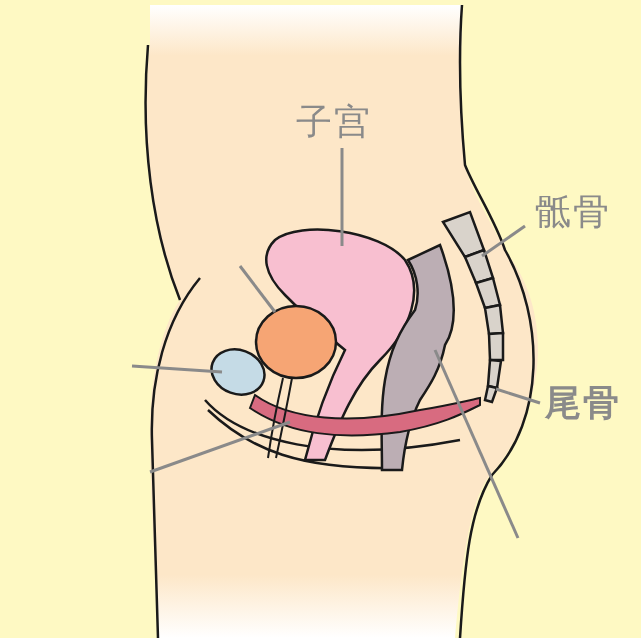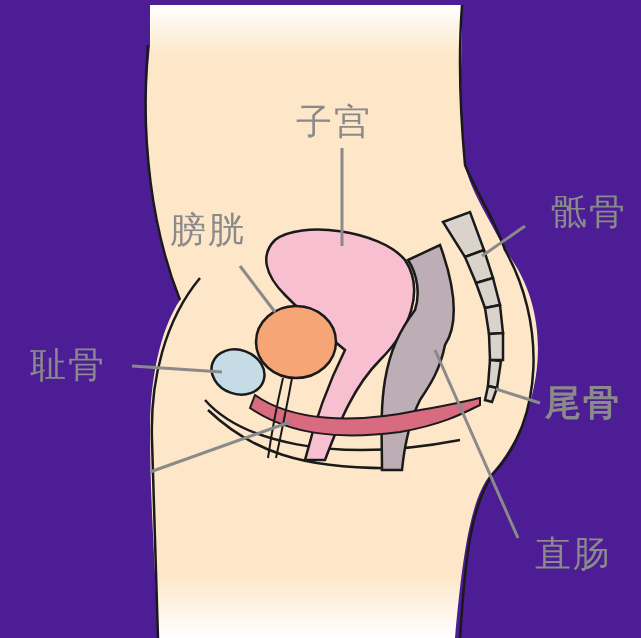--- a/index.html
+++ b/index.html
@@ -1,16 +1,16 @@
 <!DOCTYPE html>
 <html><head>
 <meta charset="utf-8">
 <style>
   html, body { margin: 0; padding: 0; background: #ffffff; }
-  .canvas { position: relative; width: 641px; height: 638px; overflow: hidden; background: #4c1d95; }
+  .canvas { position: relative; width: 641px; height: 638px; overflow: hidden; background: #fef9c3; }
   svg.art { position: absolute; left: 0; top: 0; }
   .label {
     position: absolute;
     font-family: "DejaVu Sans", sans-serif;
     font-size: 36px;
     color: #8a8a8a;
     letter-spacing: 2px;
     line-height: 1;
     white-space: nowrap;
   }
@@ -72,18 +72,15 @@
       <line x1="240" y1="266" x2="275" y2="312"></line>
       <line x1="525" y1="226" x2="482" y2="256"></line>
       <line x1="132" y1="366" x2="222" y2="372"></line>
       <line x1="540" y1="403" x2="496" y2="389"></line>
       <line x1="150" y1="472" x2="290" y2="422"></line>
       <line x1="518" y1="538" x2="435" y2="350"></line>
     </g>
   </svg>
 
   <div class="label" style="left:296px;top:104px;">子宫</div>
-  <div class="label" style="left:170px;top:212px;">膀胱</div>
-  <div class="label" style="left:535px;top:194px;margin-left:16px;">骶骨</div>
-  <div class="label" style="left:30px;top:347px;">耻骨</div>
+  <div class="label" style="left:535px;top:194px;">骶骨</div>
   <div class="label" style="left:545px;top:385px;font-weight:bold;">尾骨</div>
-  <div class="label" style="left:535px;top:536px;">直肠</div>
 </div>
 
 </body></html>

